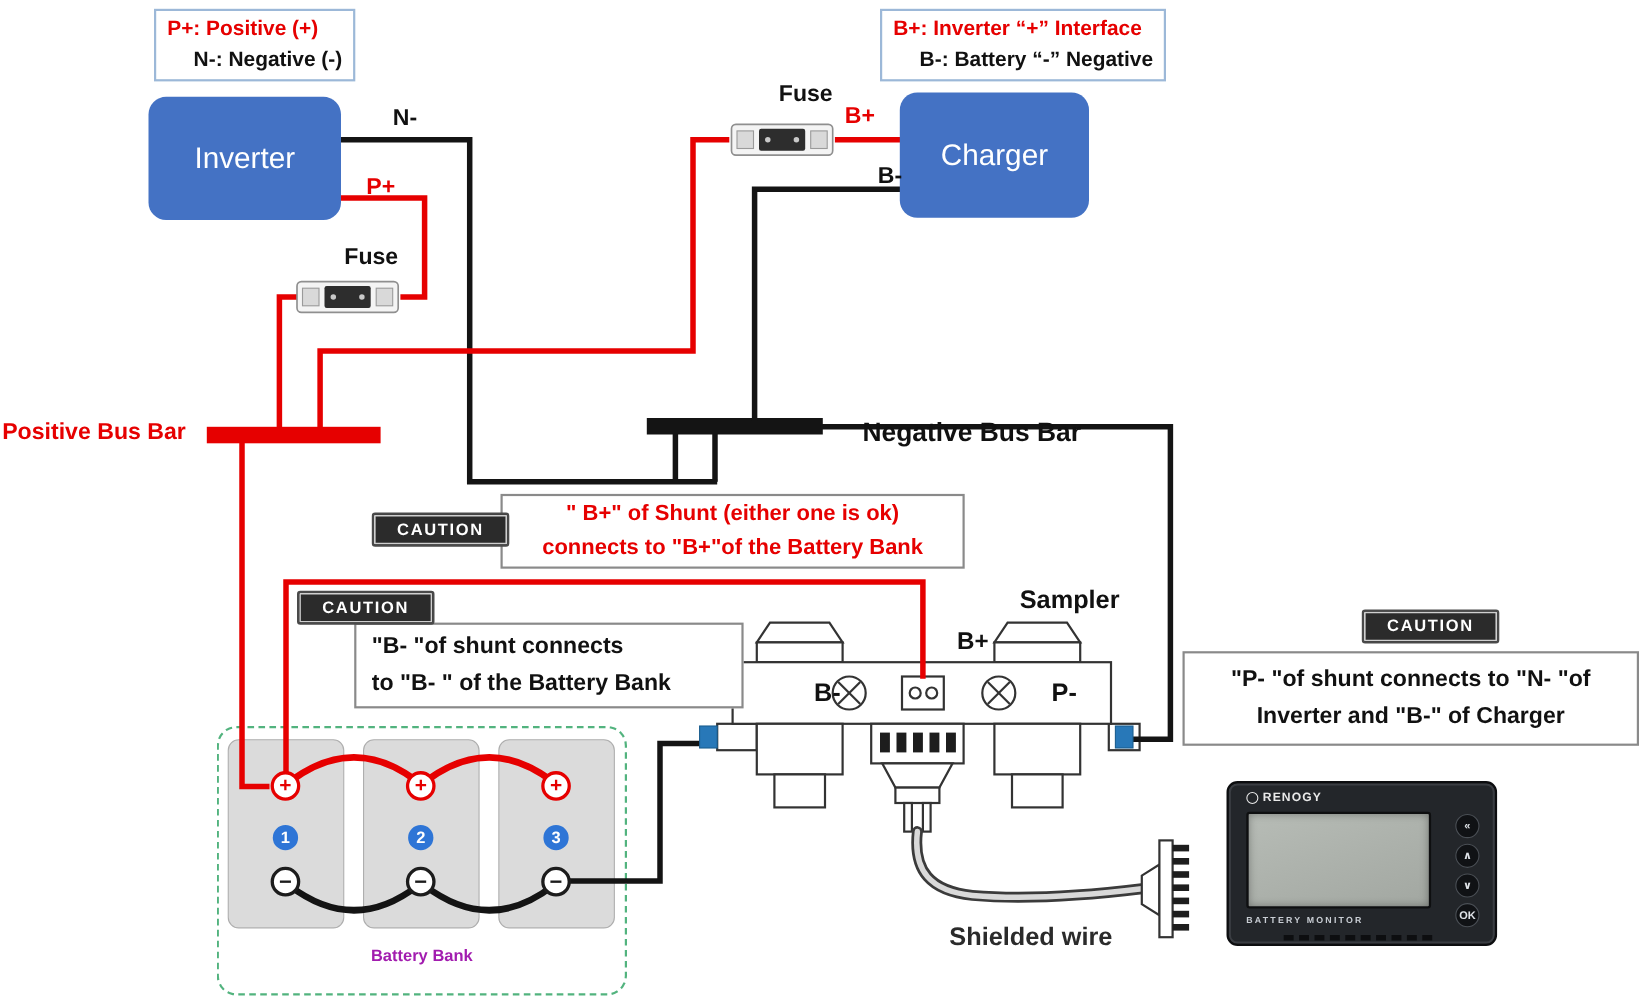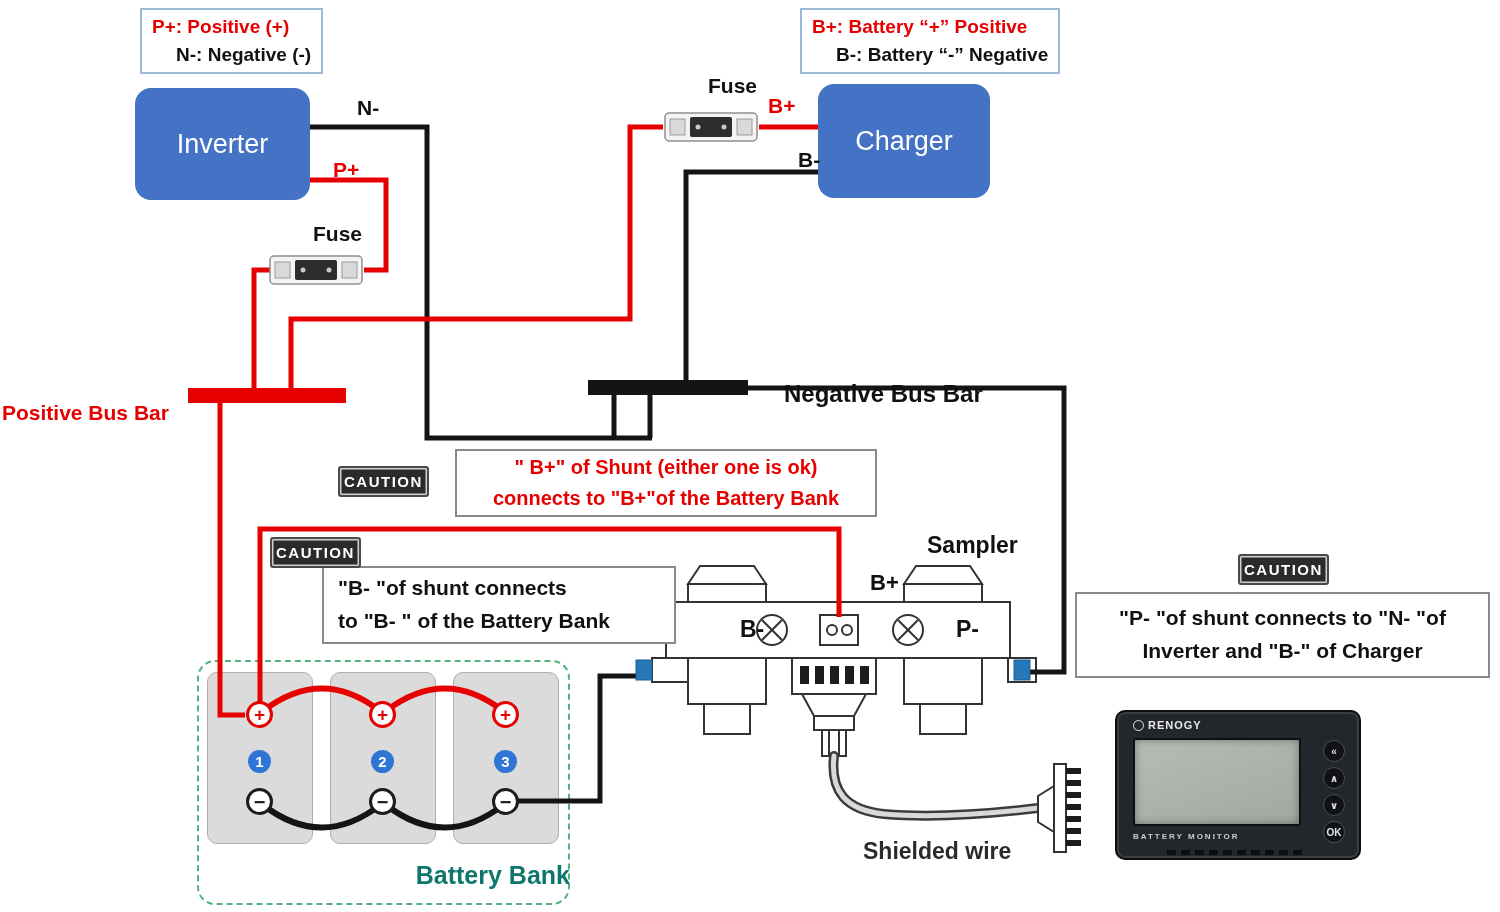--- a/index.html
+++ b/index.html
@@ -10,41 +10,41 @@
   .red { color:var(--color-positive); }
   .blk { color:#111;margin-left:24px; }
 
   .legend-box { position:absolute; background:#fff; border:2px solid #9cb8d8; padding:3px 10px;
                 font-size:19px; font-weight:bold; line-height:28px; z-index:3; white-space:nowrap; }
 
   .device { position:absolute; background:var(--color-device_blue); color:#fff; display:flex;
             align-items:center; justify-content:center; font-size:27px; border-radius:16px; z-index:3; }
 
   .caution { position:absolute; background:var(--color-caution_bg); color:#fff; font-size:15px;
-             font-weight:bold; letter-spacing:1.5px; padding:5px 4px; border-radius:3px;
+             font-weight:bold; letter-spacing:1.5px; padding:5px 21px; border-radius:3px;
              border:2px solid #4a4a4a; box-shadow: inset 0 0 0 1.5px #cfcfcf; z-index:5; }
 
   .note { position:absolute; background:#fff; border:2px solid #8a8a8a; font-weight:bold; z-index:3;
           display:flex; flex-direction:column; justify-content:center; }
   .note div { line-height:1.55; }
   .note1 { color:var(--color-positive); text-align:center; font-size:20px; }
   .note2 { color:#111; text-align:left; font-size:21px; padding-left:14px; }
   .note3 { color:#111; text-align:center; font-size:21px; }
 
   .bank-box { position:absolute; border:2px dashed var(--color-battery_dash_green); border-radius:18px; z-index:1; }
   .battery { position:absolute; width:106px; height:172px; background:#dbdbdb; border:1px solid #aeaeae;
              border-radius:10px; z-index:1; }
   .term { position:absolute; width:27px; height:27px; border-radius:50%; background:#fff; display:flex;
           align-items:center; justify-content:center; font-weight:bold; z-index:4; line-height:1; }
   .term.plus  { border:3px solid var(--color-positive); color:var(--color-positive); font-size:19px; }
   .term.minus { border:3px solid #1c1c1c; color:#1c1c1c; font-size:20px; }
   .cellnum { position:absolute; width:23px; height:23px; border-radius:50%; background:var(--color-number_blue);
              color:#fff; font-size:15px; font-weight:bold; display:flex; align-items:center;
              justify-content:center; z-index:4; }
-  .bank-label { position:absolute; text-align:right; font-size:25px; font-weight:bold; color:#0f766e; z-index:3; }
+  .bank-label { position:absolute; text-align:center; font-size:15px; font-weight:bold; color:#a21caf; z-index:3; }
 
   .monitor { position:absolute; left:1115px; top:710px; width:246px; height:150px; background:#23262a;
              border:2px solid #0c0d0f; border-radius:10px; z-index:3; box-shadow: inset 0 0 0 2px #3a3d42; }
   .monitor .brand { position:absolute; left:16px; top:7px; color:#e9e9e9; font-size:11px; font-weight:bold;
                     letter-spacing:1px; display:flex; align-items:center; gap:4px; }
   .brand-icon { width:11px; height:11px; border-radius:50%; border:1.5px solid #e9e9e9; display:inline-block; }
   .monitor .lcd { position:absolute; left:16px; top:26px; width:168px; height:88px;
                   background:linear-gradient(160deg,#b7bcb6,#a2a7a1); border:2px solid #0e0f10; border-radius:3px;
                   box-shadow: inset 0 0 8px rgba(0,0,0,.35); }
   .monitor .mlabel { position:absolute; left:16px; top:120px; color:#c9ced4; font-size:8px;
@@ -173,38 +173,38 @@
 
     <rect class="bluecon" x="636" y="660" width="16" height="20"></rect>
     <rect class="bluecon" x="1014" y="660" width="16" height="20"></rect>
   </svg>
 
   <div class="legend-box" style="left:140px; top:8px;">
     <div class="red">P+: Positive (+)</div>
     <div class="blk">N-: Negative (-)</div>
   </div>
   <div class="legend-box" style="left:800px; top:8px;">
-    <div class="red">B+: Battery “+” Positive</div>
+    <div class="red">B+: Inverter “+” Interface</div>
     <div class="blk">B-: Battery “-” Negative</div>
   </div>
 
   <div class="device" style="left:818px; top:84px; width:172px; height:114px;">
     <span>Charger</span>
   </div>
   <div class="device" style="left:135px; top:88px; width:175px; height:112px;">
     <span>Inverter</span>
   </div>
 
   <div class="lbl blk" style="left:333px; top:96px;  font-size:21px;">N-</div>
   <div class="lbl red" style="left:333px; top:158px; font-size:21px;">P+</div>
   <div class="lbl blk" style="left:684px; top:74px;  font-size:21px;">Fuse</div>
   <div class="lbl red" style="left:768px; top:94px;  font-size:21px;">B+</div>
   <div class="lbl blk" style="left:774px; top:148px; font-size:21px;">B-</div>
   <div class="lbl blk" style="left:289px; top:222px; font-size:21px;">Fuse</div>
-  <div class="lbl red" style="left:2px;   top:381px; font-size:21px;margin-top:20px;">Positive Bus Bar</div>
+  <div class="lbl red" style="left:2px;   top:381px; font-size:21px;">Positive Bus Bar</div>
   <div class="lbl blk" style="left:760px; top:380px; font-size:24px;">Negative Bus Bar</div>
   <div class="lbl blk" style="left:903px; top:532px; font-size:23px; font-weight:600;">Sampler</div>
   <div class="lbl blk" style="left:716px; top:616px; font-size:23px;">B-</div>
   <div class="lbl blk" style="left:846px; top:570px; font-size:22px;">B+</div>
   <div class="lbl blk" style="left:932px; top:616px; font-size:23px;">P-</div>
   <div class="lbl" style="left:863px; top:838px; font-size:23px; font-weight:600; color:#2b2b2b;">Shielded wire</div>
 
   <div class="caution" style="left:338px; top:466px;">CAUTION</div>
   <div class="note note1" style="left:455px; top:449px; width:422px; height:68px;">
     <div>" B+" of Shunt (either one is ok)</div>

